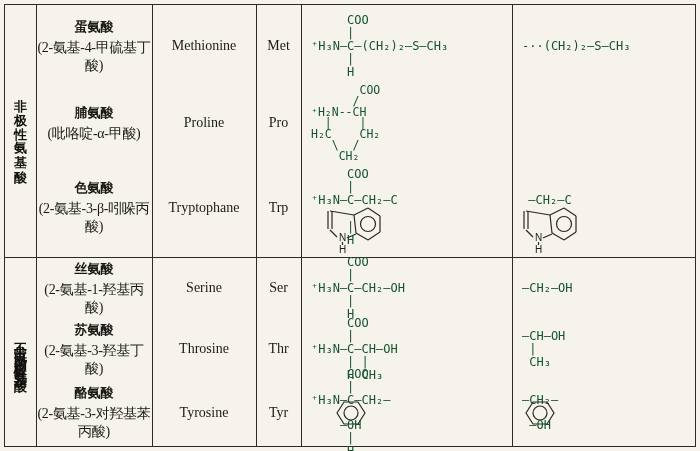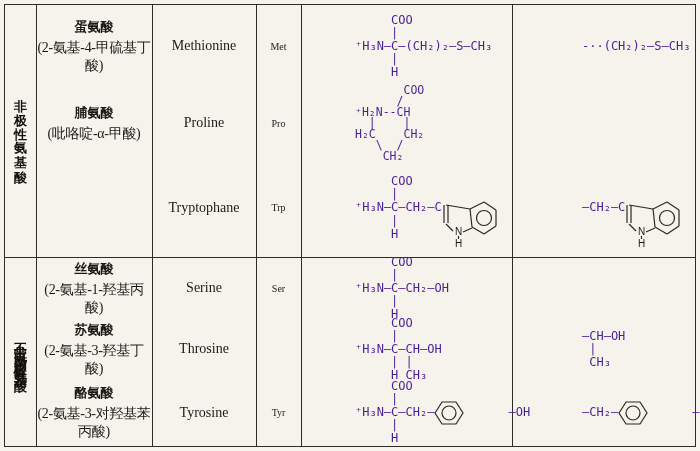--- a/index.html
+++ b/index.html
@@ -30,30 +30,30 @@
   .row { position:absolute; left:36px; width:660px; }
   .cell {
     position:absolute; top:0; height:100%;
     display:flex; flex-direction:column;
     align-items:center; justify-content:center;
   }
   .c-name { left:0; width:116px; gap:3px; text-align:center; }
   .cn     { font-size:13px; font-weight:bold; }
   .cn-sub { font-size:14px; letter-spacing:-0.3px;font-family:Liberation Serif, serif; }
   .c-en   { left:116px; width:104px; font-family:"Liberation Serif", serif; font-size:14px; }
-  .c-code { left:220px; width:45px;  font-family:"Liberation Serif", serif; font-size:10px; }
+  .c-code { left:220px; width:45px;  font-family:"Liberation Serif", serif; font-size:14px; }
   .c-struct { left:265px; width:211px; align-items:flex-start; padding-left:10px; }
-  .c-side   { left:476px; width:182px; align-items:flex-start; padding-left:26px; }
+  .c-side   { left:476px; width:182px; align-items:flex-start; padding-left:10px; }
 
   pre.s, .mono {
     font-family:"DejaVu Sans Mono", monospace;
-    font-size:12px; line-height:13px; white-space:pre; color:#4c1d95;margin-left:44px;
+    font-size:12px; line-height:13px; white-space:pre; color:#14532d;
   }
   pre.s.pro { font-size:11.5px; line-height:11px; }
-  .sflex { display:flex; align-items:center; }
+  .sflex { display:flex; align-items:center;flex-direction:column; }
   svg.ring { display:block; flex:0 0 auto; }
   svg.benzene { margin:-7px 0; }
   svg.indole  { margin:-4px 0 -32px 0; }
 </style>
 </head>
 <body>
 
 <div class="page">
 
   <div class="hline" style="left:4px; top:4px;   width:692px;"></div>
@@ -114,20 +114,24 @@
 ⁺H₂N--CH
   |    |
 H₂C    CH₂
    \  /
     CH₂</pre>
     </div>
     <div class="cell c-side"></div>
   </div>
 
   <div class="row" style="top:158px; height:99px;">
+    <div class="cell c-name">
+      <span class="cn">色氨酸</span>
+      <span class="cn-sub">(2-氨基-3-β-吲哚丙酸)</span>
+    </div>
     <div class="cell c-en">
         <span>Tryptophane</span>
       </div>
     <div class="cell c-code">
         <span>Trp</span>
       </div>
     <div class="cell c-struct">
       <pre class="s">     COO
      |</pre>
       <div class="sflex">
@@ -192,29 +196,35 @@
     <div class="cell c-code">
         <span>Ser</span>
       </div>
     <div class="cell c-struct">
       <pre class="s">     COO
      |
 ⁺H₃N—C—CH₂—OH
      |
      H</pre>
     </div>
+    <div class="cell c-side">
+      <pre class="s">—CH₂—OH</pre>
+    </div>
   </div>
 
   <div class="row" style="top:319px; height:60px;">
     <div class="cell c-name">
       <span class="cn">苏氨酸</span>
       <span class="cn-sub">(2-氨基-3-羟基丁酸)</span>
     </div>
     <div class="cell c-en">
         <span>Throsine</span>
+      </div>
+    <div class="cell c-code">
+        <span>Thr</span>
       </div>
     <div class="cell c-struct">
       <pre class="s">     COO
      |
 ⁺H₃N—C—CH—OH
      | |
      H CH₃</pre>
     </div>
     <div class="cell c-side">
       <pre class="s">—CH—OH

